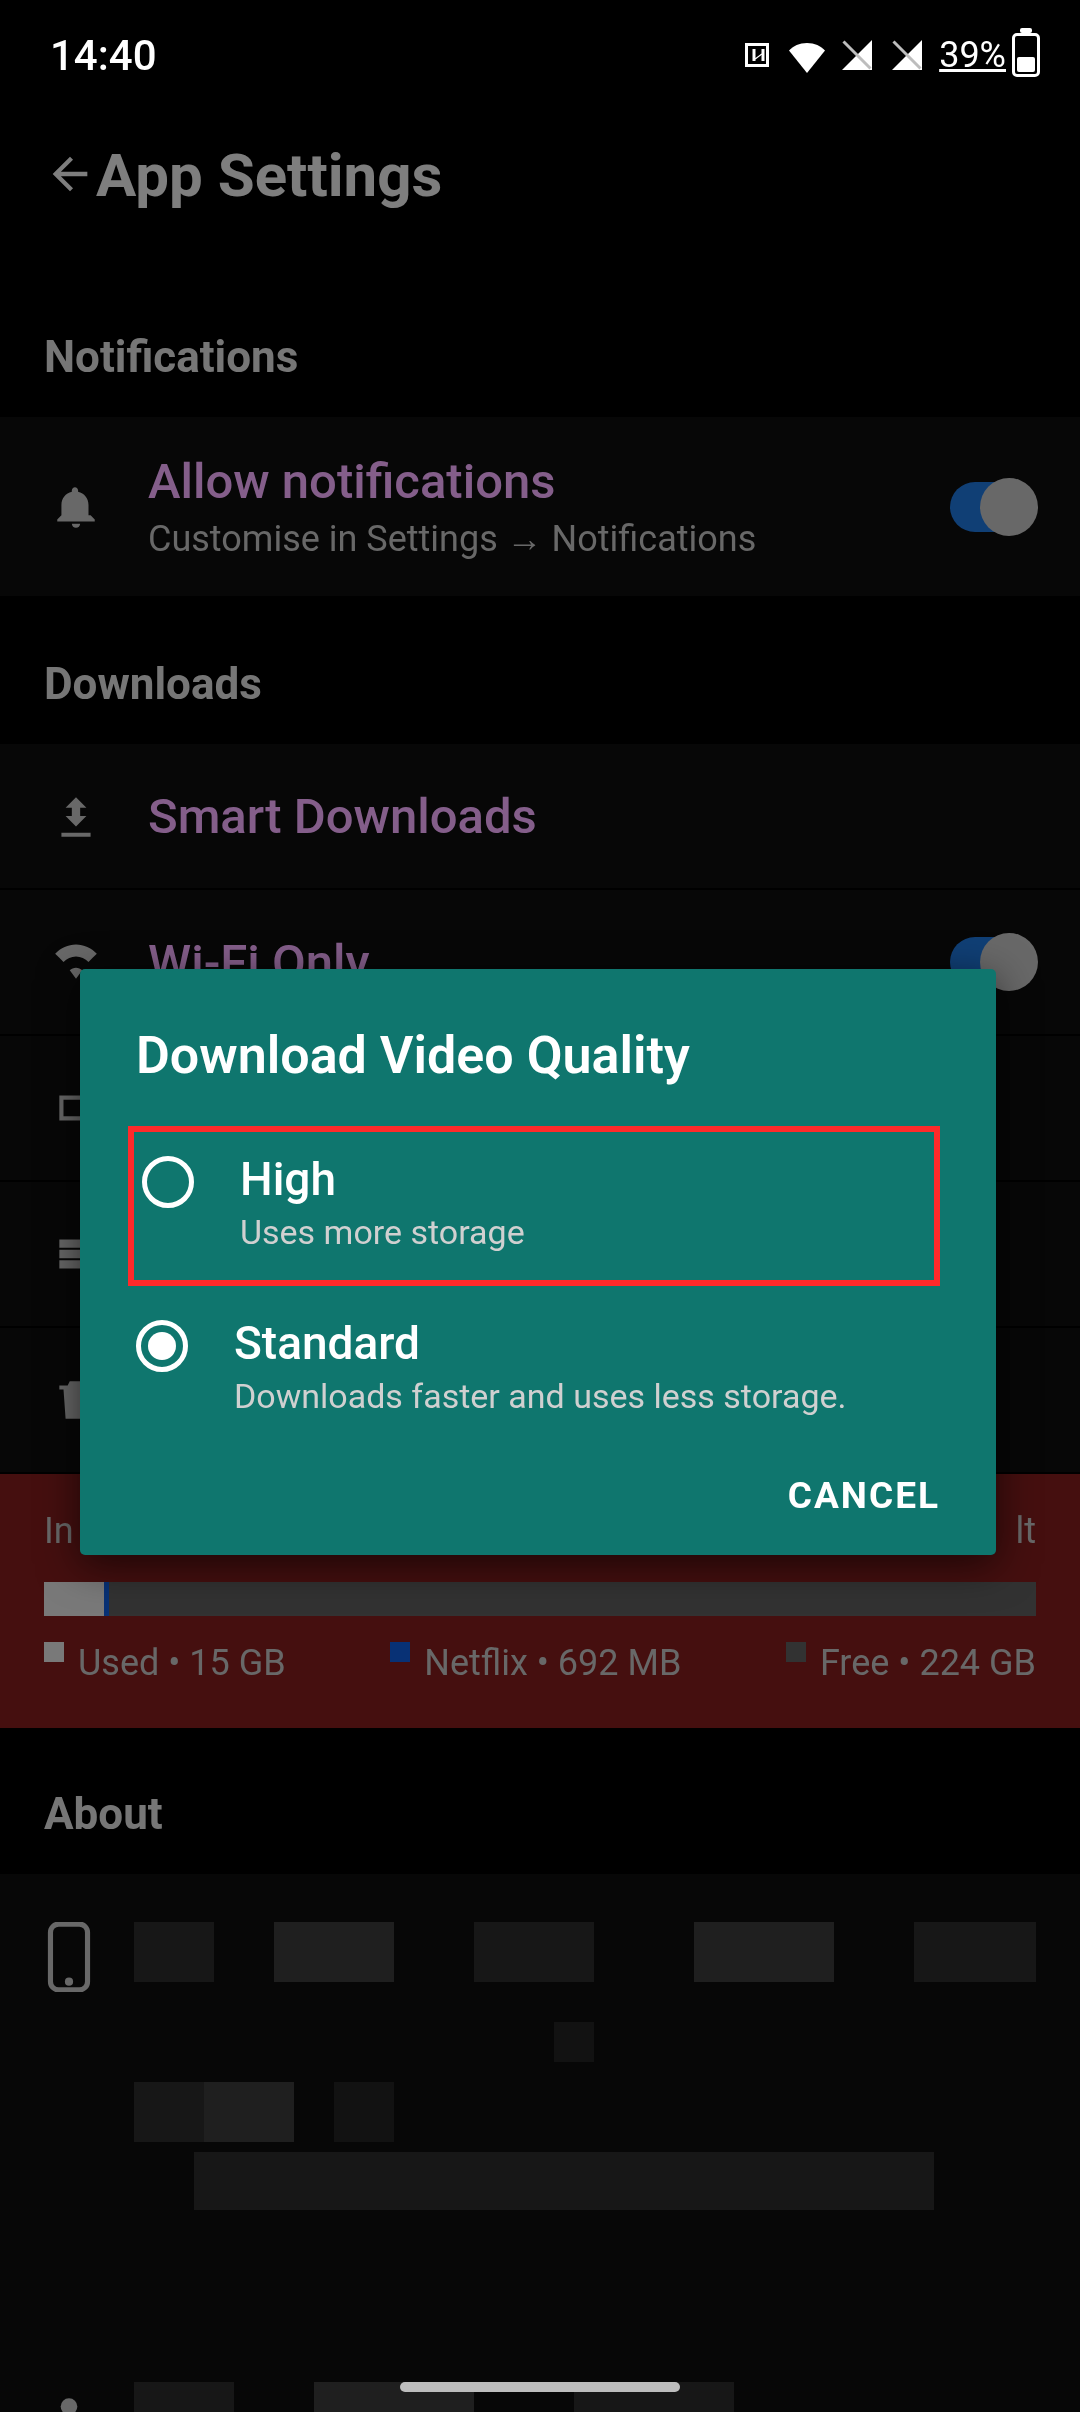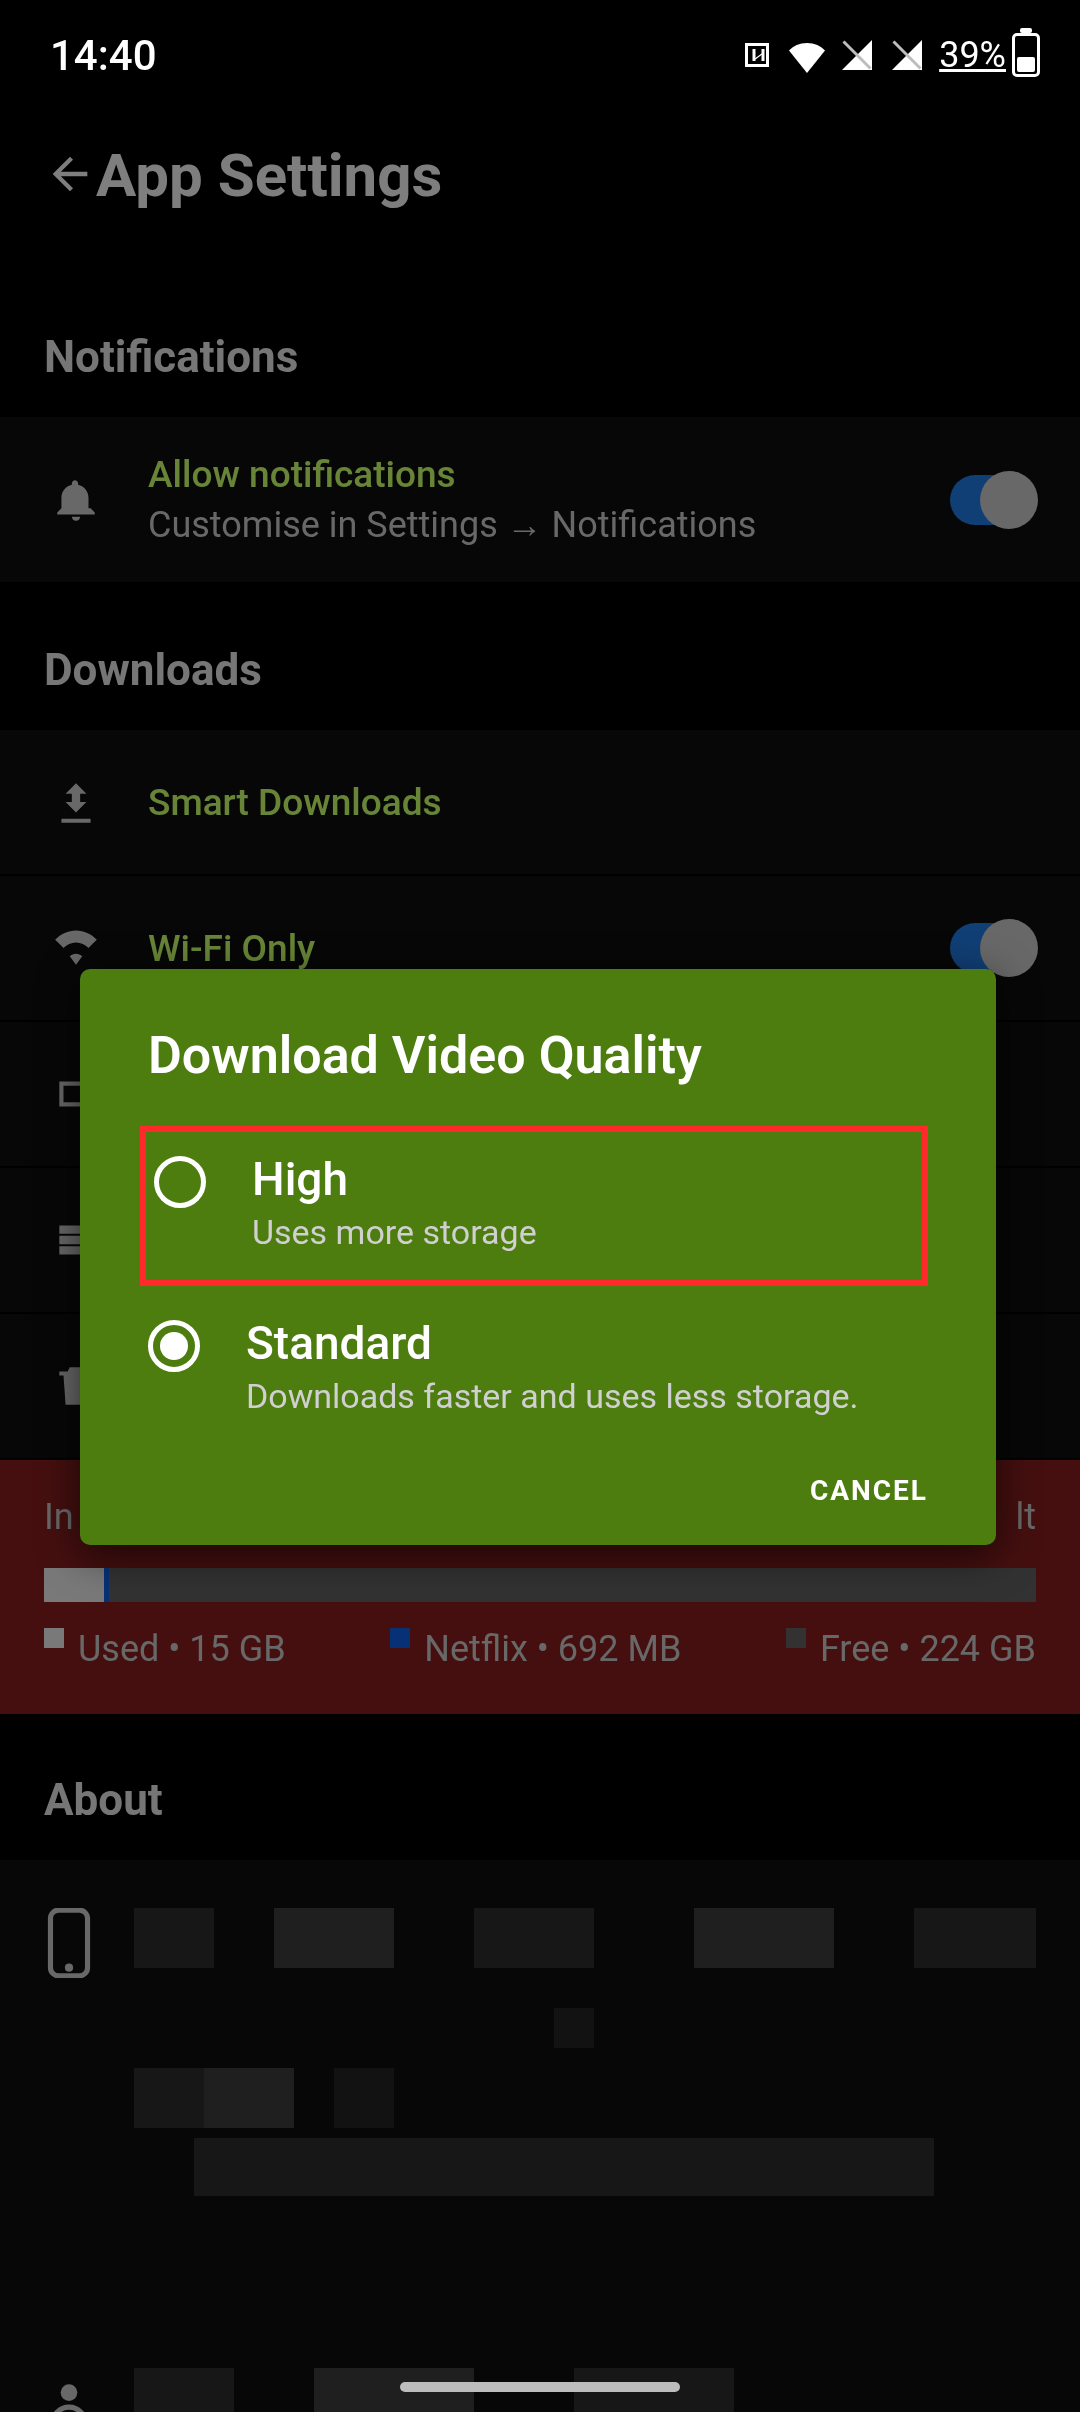--- a/index.html
+++ b/index.html
@@ -82,21 +82,21 @@
     display:flex;
     align-items:center;
     gap: 40px;
     padding: 36px 44px;
     border-bottom: 2px solid #000;
     min-height: 146px;
   }
   .row-icon { width:64px; display:flex; justify-content:center; }
   .row-icon svg { width:50px; height:50px; fill:#bdbdbd; }
   .row-text { flex:1; display:flex; flex-direction:column; gap:8px; }
-  .row-label { font-size: 37px; font-weight: 500; color:#bef264; }
+  .row-label { font-size: 49px; font-weight: 500; color:#f0abfc; }
   .row-sub { font-size: 36px; color:#bdbdbd; }
   .switch {
     width: 86px; height: 50px; border-radius: 25px;
     background: #1e73d6; position:relative;
   }
   .switch::after {
     content:""; position:absolute; right:-2px; top:-4px;
     width:58px; height:58px; background:#bdbdbd; border-radius:50%;
   }
 
@@ -156,23 +156,23 @@
 
   
   .gesture-bar { position:absolute; bottom:20px; left:50%; transform:translateX(-50%);
     width: 280px; height: 10px; background:#bdbdbd; border-radius:5px; z-index:20;
   }
 
   
   .dialog {
     position:absolute; z-index: 20;
     left: 80px; right: 84px; top: 969px;
-    background: #4d7c0f;
-    border-radius: 10px;
-    padding: 56px 12px 20px;
+    background: #0f766e;
+    border-radius: 5px;
+    padding: 56px 0 20px;
     box-shadow: 0 10px 40px rgba(0,0,0,0.6);
     color: #fff;
   }
   .dialog-title {
     font-size: 52px; font-weight:600; padding: 0 56px 36px;
   }
   .option {
     display:flex; align-items:flex-start; gap:46px;
     padding: 20px 56px 24px;
   }
@@ -188,21 +188,21 @@
   .opt-label { font-size:46px; font-weight:500; }
   .opt-sub { font-size:34px; color:#d0d0d0; }
   .option.high {
     border: 6px solid #ff2a2a;
     margin: 4px 56px 10px 48px;
     padding: 20px 14px 28px 8px;
   }
   .option.high .radio { margin-left: 0; }
   .dialog-action {
     text-align:right; padding: 34px 56px 18px;
-    font-size:28px; font-weight:700; letter-spacing:2px;
+    font-size:37px; font-weight:700; letter-spacing:2px;
     color:#fff;
   }
 </style>
 </head>
 <body>
 
 <div class="status-bar">
   <div class="status-time">14:40</div>
   <div class="status-right">
     <svg viewBox="0 0 24 24">

